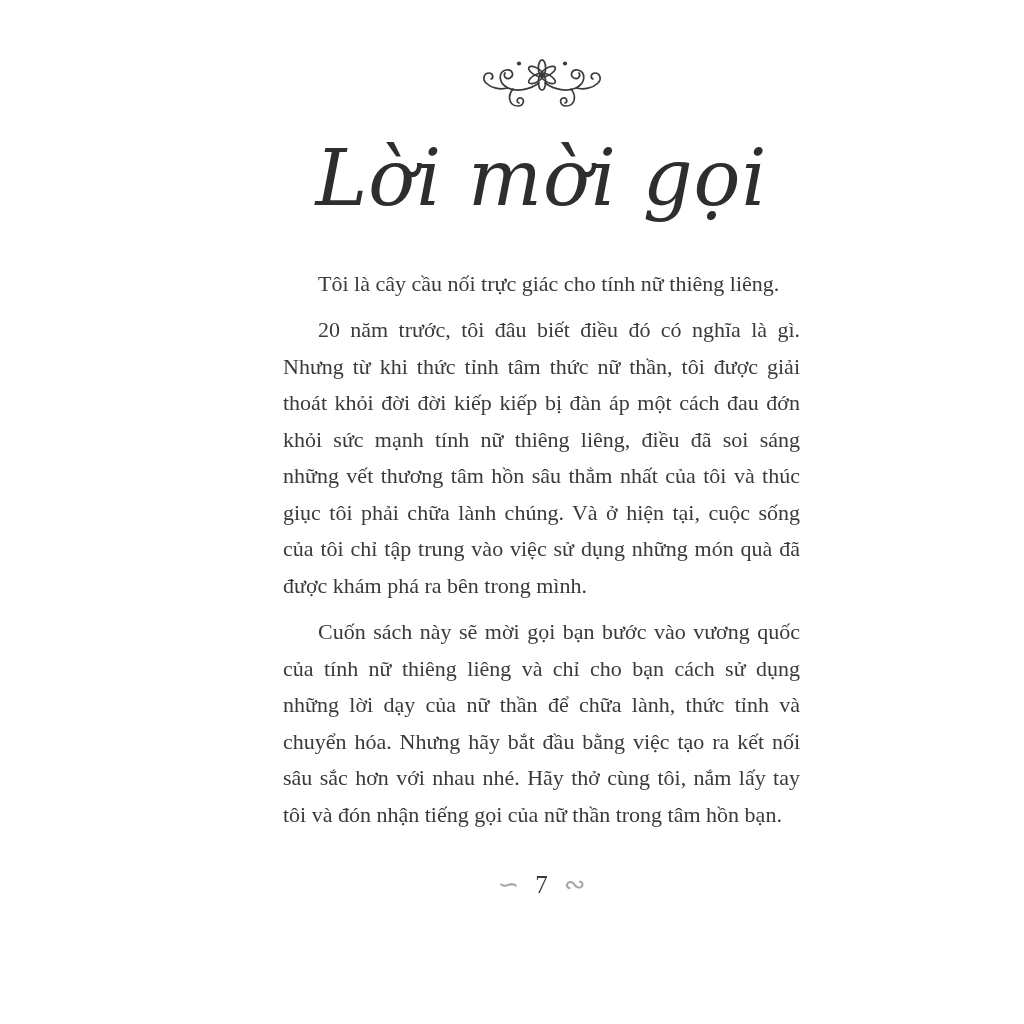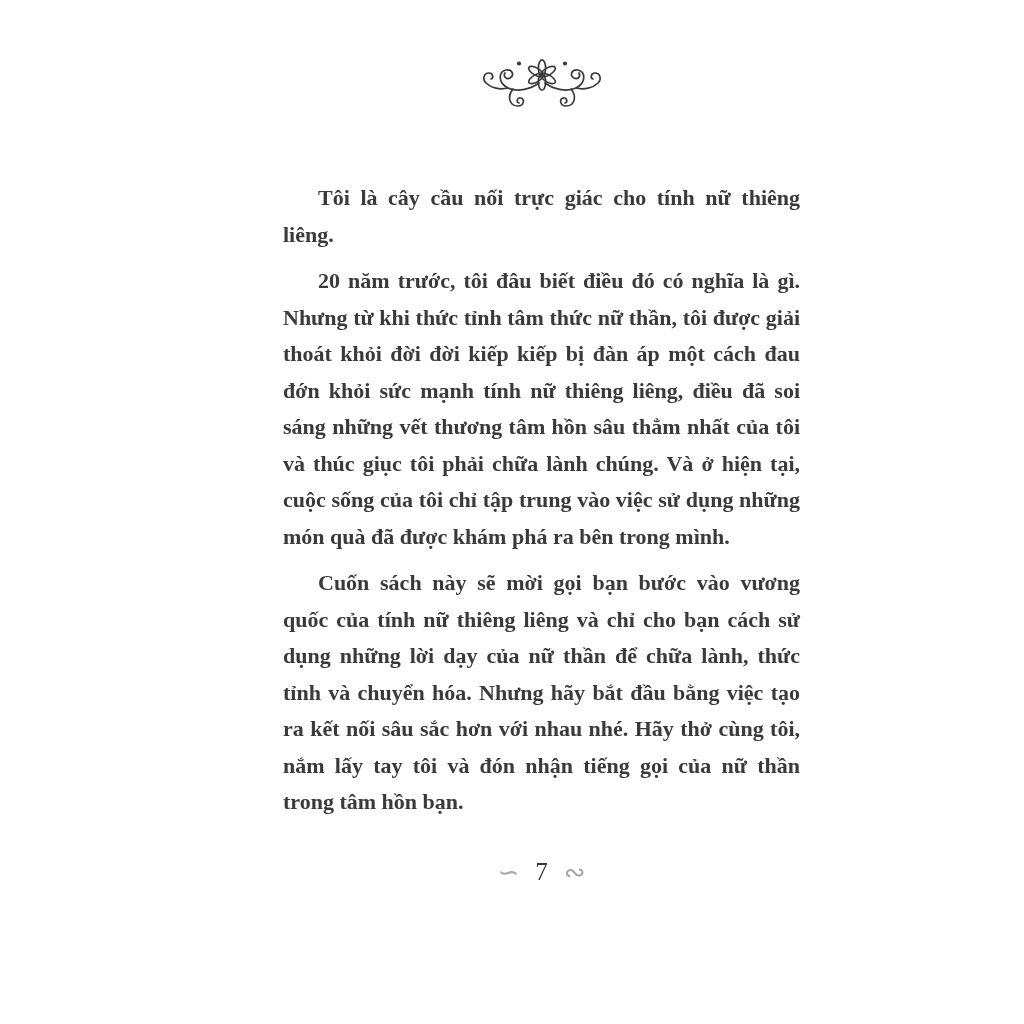--- a/index.html
+++ b/index.html
@@ -27,22 +27,21 @@
     text-align: center;
     font-family: "DejaVu Serif", serif;
     font-style: italic;
     font-weight: 400;
     font-size: 78px;
     line-height: 1.15;
     color: #2e2e2e;
     letter-spacing: 1px;
   }
   .body-text {
-    margin-top: 64px;
-    font-weight: bold;
+    margin-top: 42px;
   }
   .body-text p {
     font-size: 22px;
     line-height: 36.5px;
     text-align: justify;
     text-indent: 35px;
     margin-bottom: 10px;
     color: #3a3a3a;
   }
   .footer {
@@ -95,20 +94,21 @@
           </g>
         </g>
 
         <g fill="#3a3a3a" stroke="none">
           <circle cx="52" cy="7.5" r="2.1"></circle>
           <circle cx="98" cy="7.5" r="2.1"></circle>
         </g>
       </svg>
     </div>
 
+    <h1 class="chapter-title">Lời mời gọi</h1>
 
     <div class="body-text">
       <p>Tôi là cây cầu nối trực giác cho tính nữ thiêng liêng.</p>
       <p>20 năm trước, tôi đâu biết điều đó có nghĩa là gì. Nhưng từ khi thức tỉnh tâm thức nữ thần, tôi được giải thoát khỏi đời đời kiếp kiếp bị đàn áp một cách đau đớn khỏi sức mạnh tính nữ thiêng liêng, điều đã soi sáng những vết thương tâm hồn sâu thẳm nhất của tôi và thúc giục tôi phải chữa lành chúng. Và ở hiện tại, cuộc sống của tôi chỉ tập trung vào việc sử dụng những món quà đã được khám phá ra bên trong mình.</p>
       <p>Cuốn sách này sẽ mời gọi bạn bước vào vương quốc của tính nữ thiêng liêng và chỉ cho bạn cách sử dụng những lời dạy của nữ thần để chữa lành, thức tỉnh và chuyển hóa. Nhưng hãy bắt đầu bằng việc tạo ra kết nối sâu sắc hơn với nhau nhé. Hãy thở cùng tôi, nắm lấy tay tôi và đón nhận tiếng gọi của nữ thần trong tâm hồn bạn.</p>
     </div>
 
     <div class="footer">
       <span class="swash">∽</span>
       <span class="page-number">7</span>

